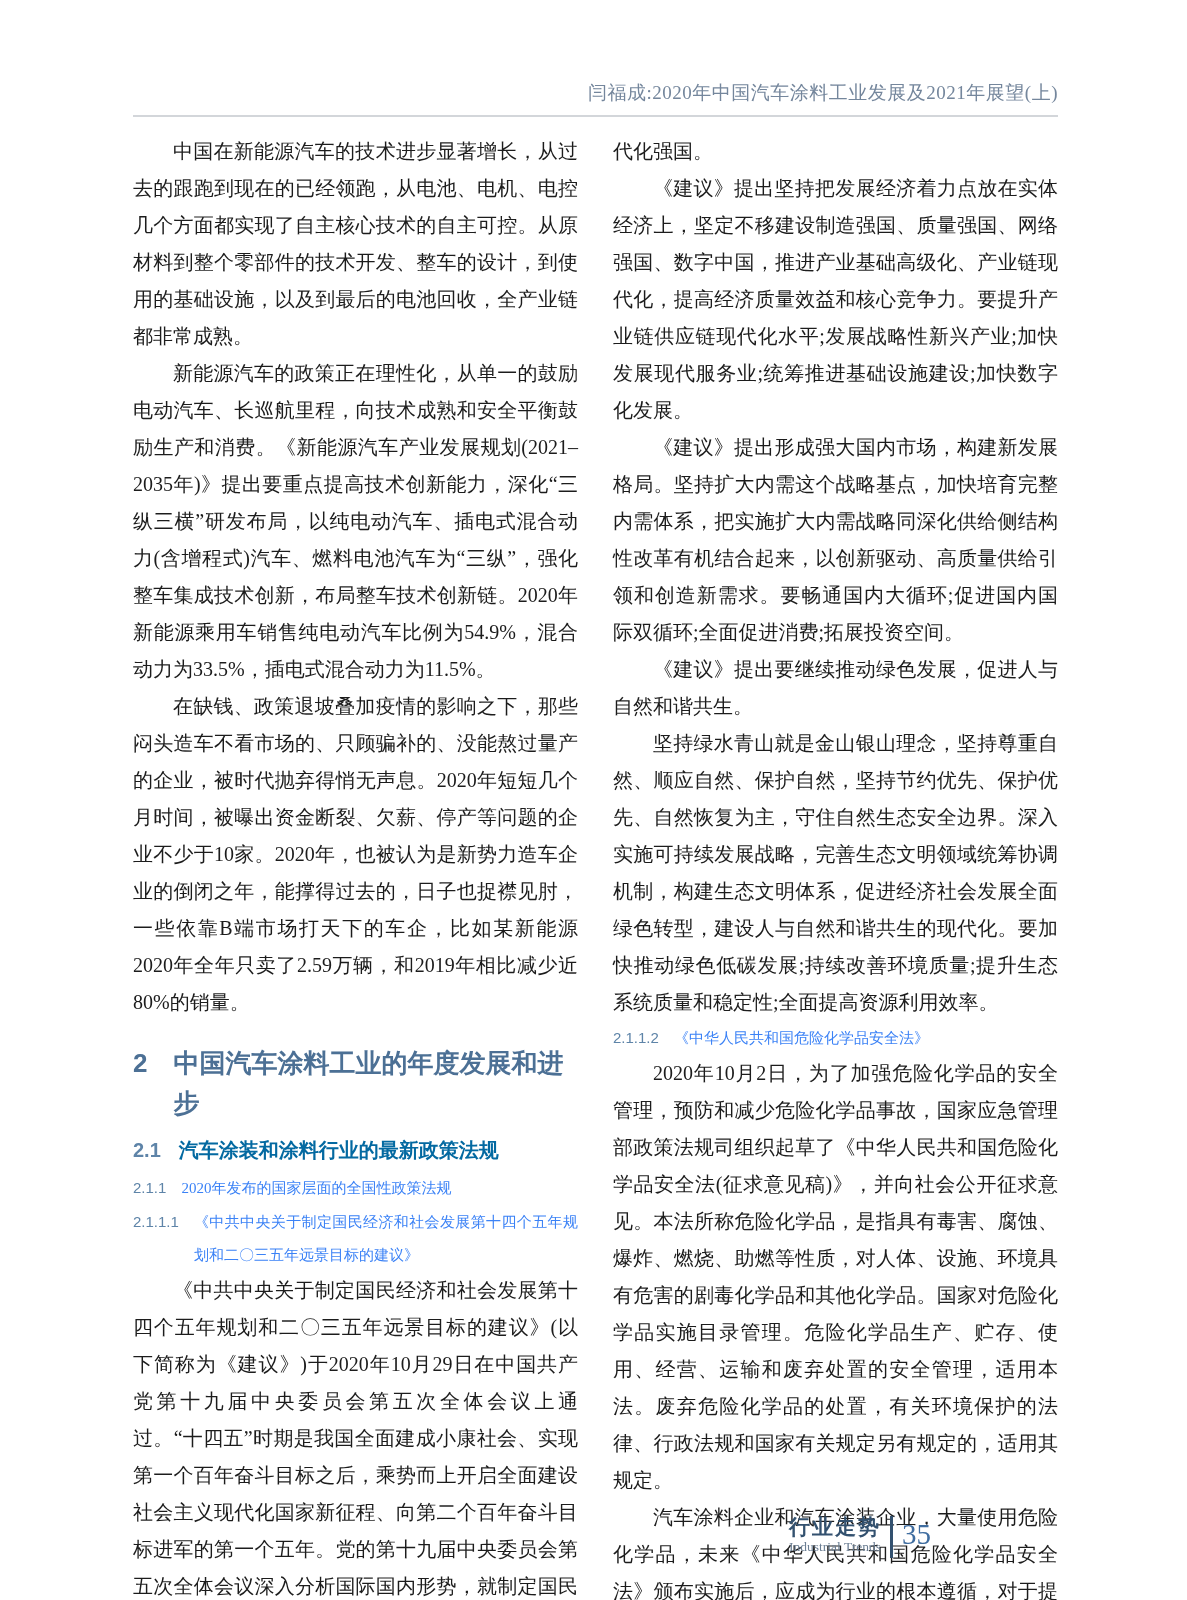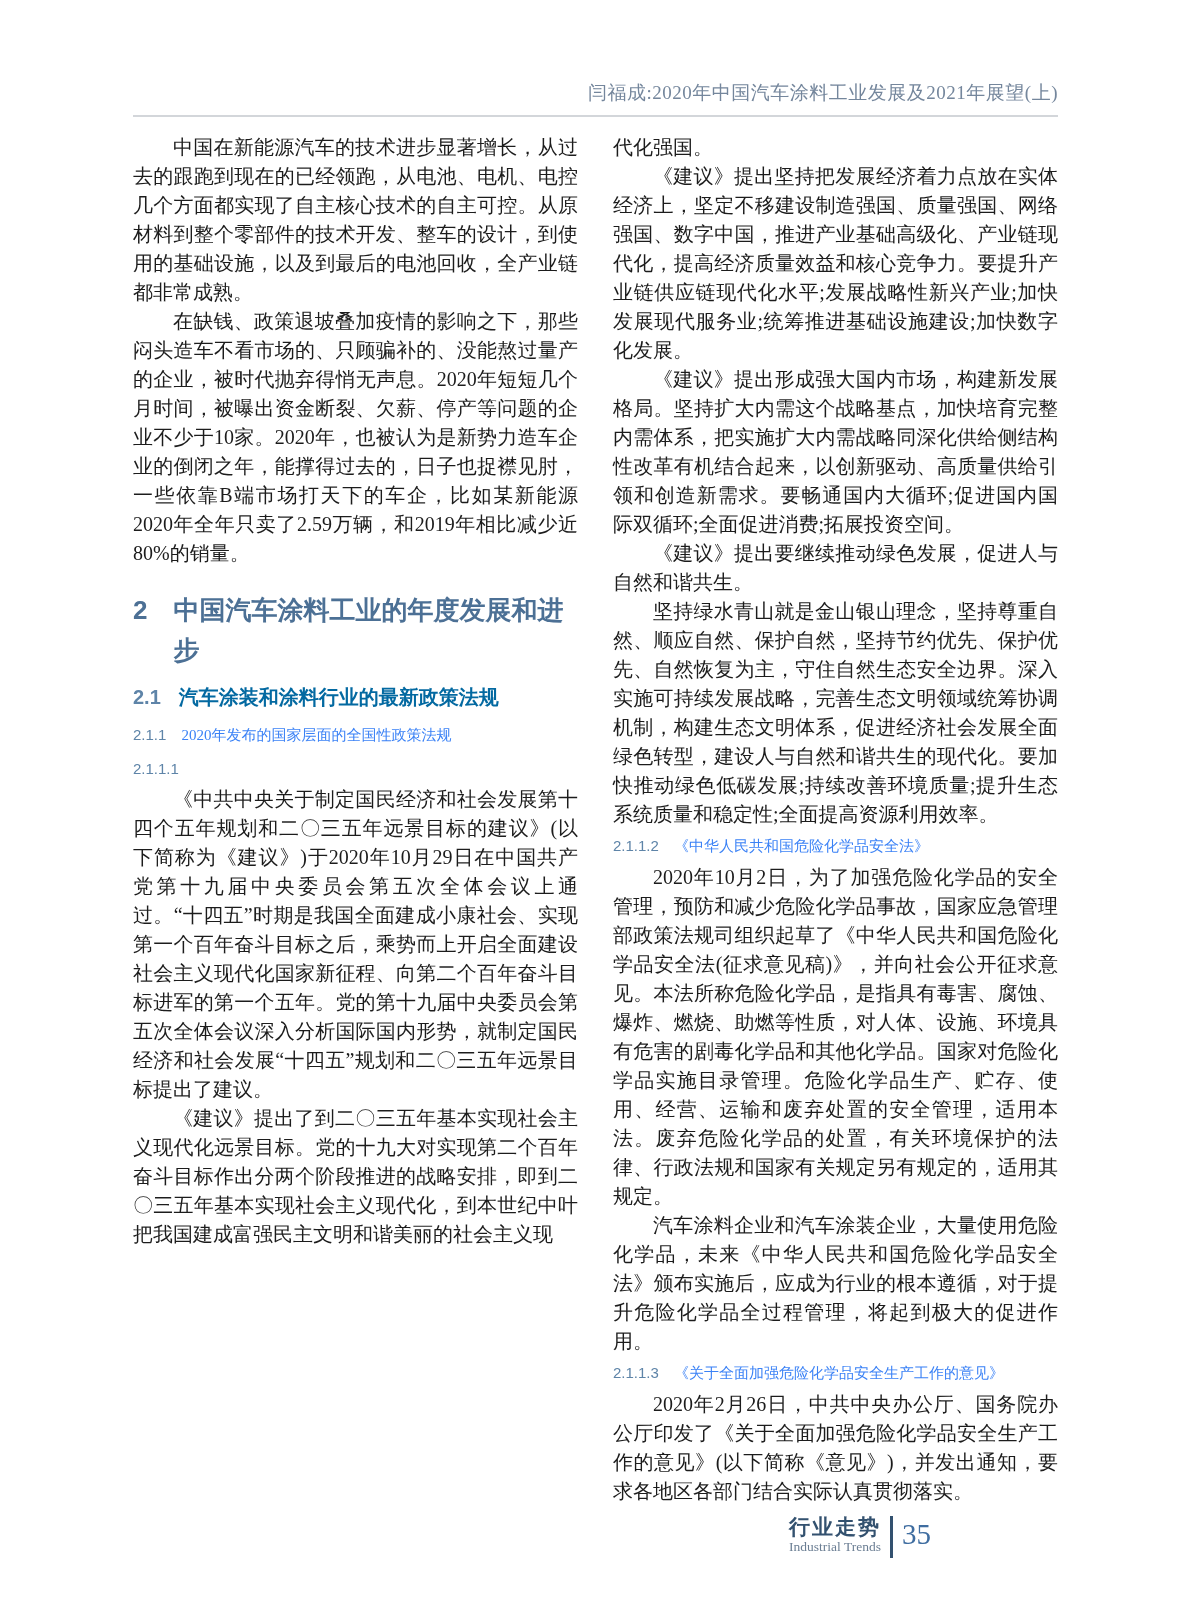--- a/index.html
+++ b/index.html
@@ -23,21 +23,21 @@
   .header-rule{
     height:0;border-bottom:2px solid #d3d6da;margin-top:9px;
   }
   .columns{
     display:flex;gap:35px;margin-top:16px;
   }
   .col{width:445px;}
   .para{
     margin:0;
     font-size:20px;
-    line-height:29px;
+    line-height:37px;
     text-align:justify;
     color:#1c1c1c;
     text-indent:2em;
   }
   .para.no-indent{text-indent:0;}
   .h1{
     display:flex;align-items:baseline;
     margin:22px 0 10px 0;
     font-family:"Liberation Sans","DejaVu Sans",sans-serif;
     font-weight:bold;
@@ -107,35 +107,37 @@
 
 <div class="page">
   <div class="content">
 
     <div class="header-title">闫福成:2020年中国汽车涂料工业发展及2021年展望(上)</div>
     <div class="header-rule"></div>
 
     <div class="columns">
       <div class="col" id="col-left">
           <p class="para">中国在新能源汽车的技术进步显著增长，从过去的跟跑到现在的已经领跑，从电池、电机、电控几个方面都实现了自主核心技术的自主可控。从原材料到整个零部件的技术开发、整车的设计，到使用的基础设施，以及到最后的电池回收，全产业链都非常成熟。</p>
+          <p class="para">新能源汽车的政策正在理性化，从单一的鼓励电动汽车、长巡航里程，向技术成熟和安全平衡鼓励生产和消费。《新能源汽车产业发展规划(2021–2035年)》提出要重点提高技术创新能力，深化“三纵三横”研发布局，以纯电动汽车、插电式混合动力(含增程式)汽车、燃料电池汽车为“三纵”，强化整车集成技术创新，布局整车技术创新链。2020年新能源乘用车销售纯电动汽车比例为54.9%，混合动力为33.5%，插电式混合动力为11.5%。</p>
           <p class="para">在缺钱、政策退坡叠加疫情的影响之下，那些闷头造车不看市场的、只顾骗补的、没能熬过量产的企业，被时代抛弃得悄无声息。2020年短短几个月时间，被曝出资金断裂、欠薪、停产等问题的企业不少于10家。2020年，也被认为是新势力造车企业的倒闭之年，能撑得过去的，日子也捉襟见肘，一些依靠B端市场打天下的车企，比如某新能源2020年全年只卖了2.59万辆，和2019年相比减少近80%的销量。</p>
           <div class="h1">
             <span class="num">2</span>
             <span class="txt">中国汽车涂料工业的年度发展和进步</span>
           </div>
           <div class="h2">
             <span class="num">2.1</span>
             <span class="txt">汽车涂装和涂料行业的最新政策法规</span>
           </div>
           <div class="h3">
             <span class="num">2.1.1</span>
             <span class="txt">2020年发布的国家层面的全国性政策法规</span>
           </div>
           <div class="h3">
             <span class="num">2.1.1.1</span>
+            <span class="txt">《中共中央关于制定国民经济和社会发展第十四个五年规划和二〇三五年远景目标的建议》</span>
           </div>
           <p class="para">《中共中央关于制定国民经济和社会发展第十四个五年规划和二〇三五年远景目标的建议》(以下简称为《建议》)于2020年10月29日在中国共产党第十九届中央委员会第五次全体会议上通过。“十四五”时期是我国全面建成小康社会、实现第一个百年奋斗目标之后，乘势而上开启全面建设社会主义现代化国家新征程、向第二个百年奋斗目标进军的第一个五年。党的第十九届中央委员会第五次全体会议深入分析国际国内形势，就制定国民经济和社会发展“十四五”规划和二〇三五年远景目标提出了建议。</p>
           <p class="para">《建议》提出了到二〇三五年基本实现社会主义现代化远景目标。党的十九大对实现第二个百年奋斗目标作出分两个阶段推进的战略安排，即到二〇三五年基本实现社会主义现代化，到本世纪中叶把我国建成富强民主文明和谐美丽的社会主义现</p>
         </div>
       <div class="col" id="col-right">
           <p class="para no-indent">代化强国。</p>
           <p class="para">《建议》提出坚持把发展经济着力点放在实体经济上，坚定不移建设制造强国、质量强国、网络强国、数字中国，推进产业基础高级化、产业链现代化，提高经济质量效益和核心竞争力。要提升产业链供应链现代化水平;发展战略性新兴产业;加快发展现代服务业;统筹推进基础设施建设;加快数字化发展。</p>
           <p class="para">《建议》提出形成强大国内市场，构建新发展格局。坚持扩大内需这个战略基点，加快培育完整内需体系，把实施扩大内需战略同深化供给侧结构性改革有机结合起来，以创新驱动、高质量供给引领和创造新需求。要畅通国内大循环;促进国内国际双循环;全面促进消费;拓展投资空间。</p>
           <p class="para">《建议》提出要继续推动绿色发展，促进人与自然和谐共生。</p>
           <p class="para">坚持绿水青山就是金山银山理念，坚持尊重自然、顺应自然、保护自然，坚持节约优先、保护优先、自然恢复为主，守住自然生态安全边界。深入实施可持续发展战略，完善生态文明领域统筹协调机制，构建生态文明体系，促进经济社会发展全面绿色转型，建设人与自然和谐共生的现代化。要加快推动绿色低碳发展;持续改善环境质量;提升生态系统质量和稳定性;全面提高资源利用效率。</p>

